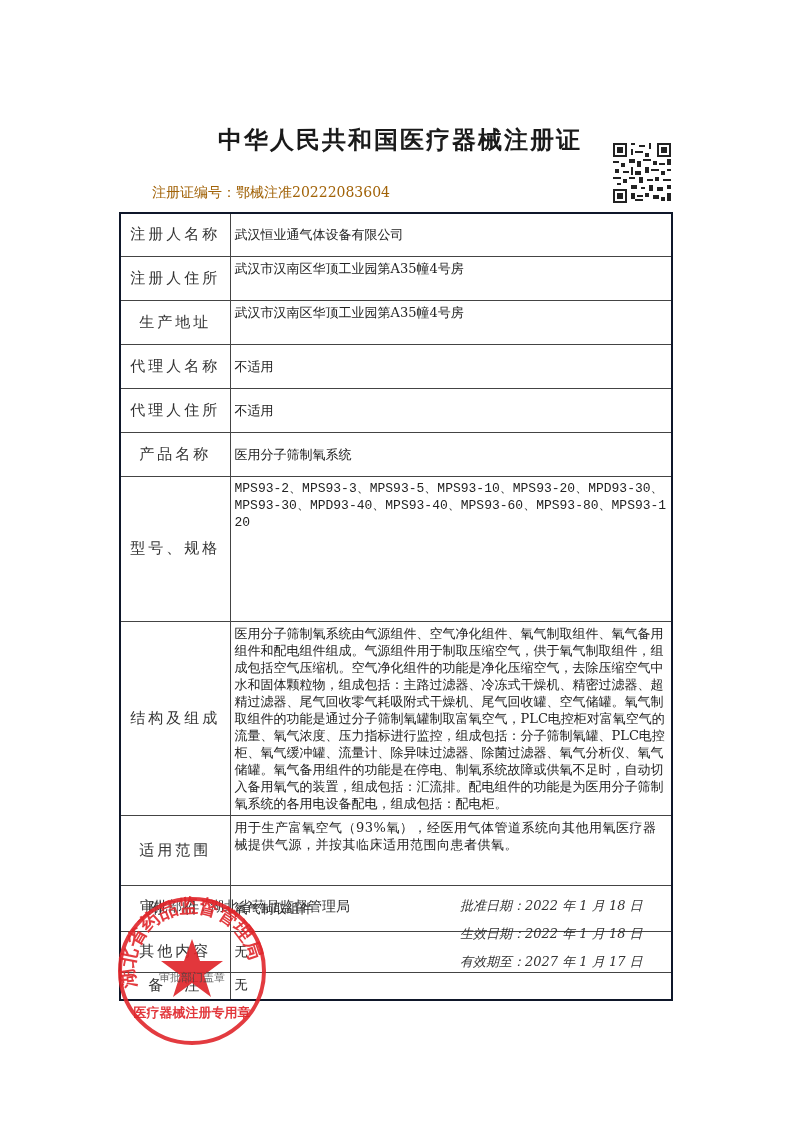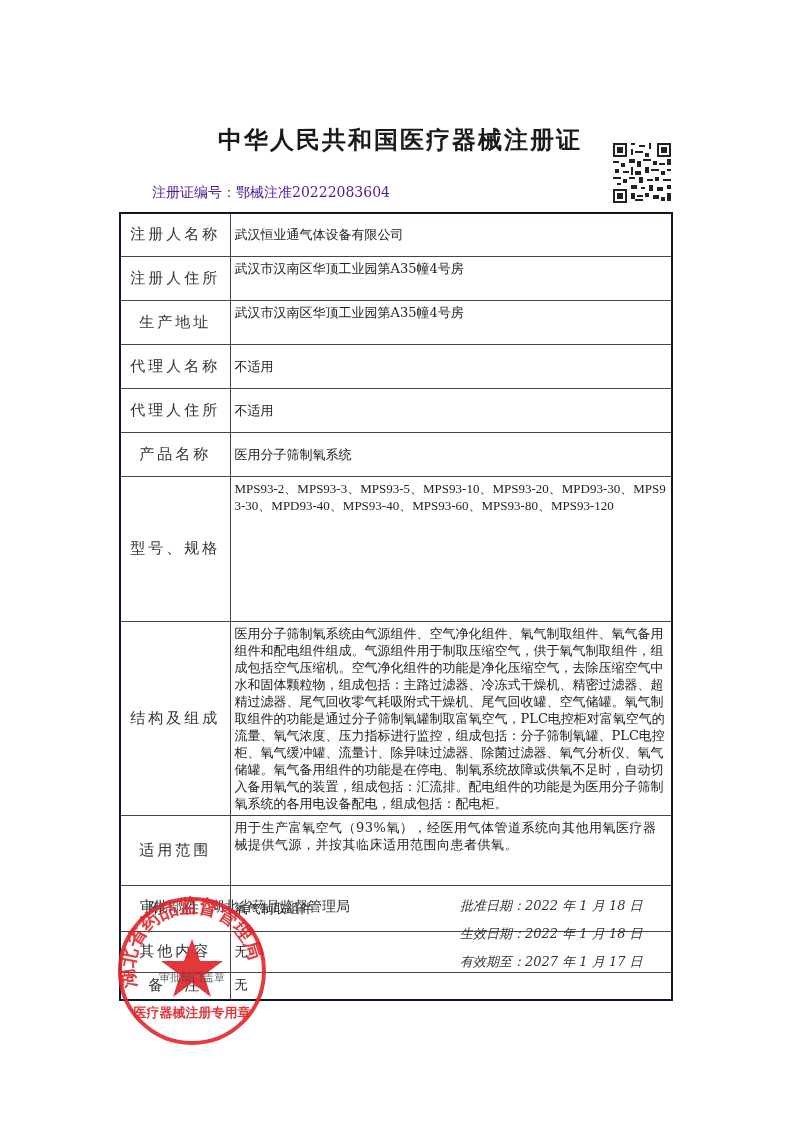--- a/index.html
+++ b/index.html
@@ -1,30 +1,30 @@
 <!DOCTYPE html>
 <html><head>
 <meta charset="utf-8">
 <style>
   html, body { margin:0; padding:0; background:#ffffff; }
   body { width:800px; height:1132px; position:relative; overflow:hidden;
          font-family:"DejaVu Serif","Liberation Serif",serif; color:#2a2a2a; }
   .title { position:absolute; left:200px; top:124px; width:400px; text-align:center;
            font-family:"DejaVu Sans","Liberation Sans",sans-serif; font-weight:bold;
            font-size:24px; letter-spacing:2px; color:#1a1a1a; }
-  .regno { position:absolute; left:152px; top:184px; font-size:14px; color:#4c1d95; }
+  .regno { position:absolute; left:152px; top:184px; font-size:14px; color:#a16207; }
   .qr { position:absolute; left:611px; top:141px; width:62px; height:64px; background:#fff; }
   table.cert { position:absolute; left:119px; top:212px; width:554px;
                border-collapse:collapse; border:2px solid #0f172a; table-layout:fixed; }
   table.cert td { border:1.5px solid #444; vertical-align:top; padding:0; }
   td.lbl { width:108px; text-align:center; vertical-align:middle !important;
            font-size:15px; letter-spacing:3px; color:#333; }
   td.val { font-size:13px; padding:3px 4px !important; color:#222; line-height:17px; }
   td.val.mid { vertical-align:middle; }
-  .mono { font-family:Liberation Serif, serif; font-size:11.5px; line-height:14px; word-break:break-all;margin-top:18px; }
+  .mono { font-family:Liberation Mono, monospace; font-size:11.5px; line-height:14px; word-break:break-all;margin-top:18px; }
   .tiny { font-size:6.6px; line-height:8.2px; color:#333; }
   .big { font-size:14.5px; line-height:17px; letter-spacing:0.5px; }
   .footer-left { position:absolute; left:140px; top:898px; font-size:14px; color:#333; }
   .dates { position:absolute; left:460px; top:896px; font-size:13px; color:#333;font-style:italic; }
   .dates div { height:28px; line-height:20px; }
   .stamp { position:absolute; left:116px; top:895px; width:152px; height:152px; }
 </style>
 </head>
 <body>
 

